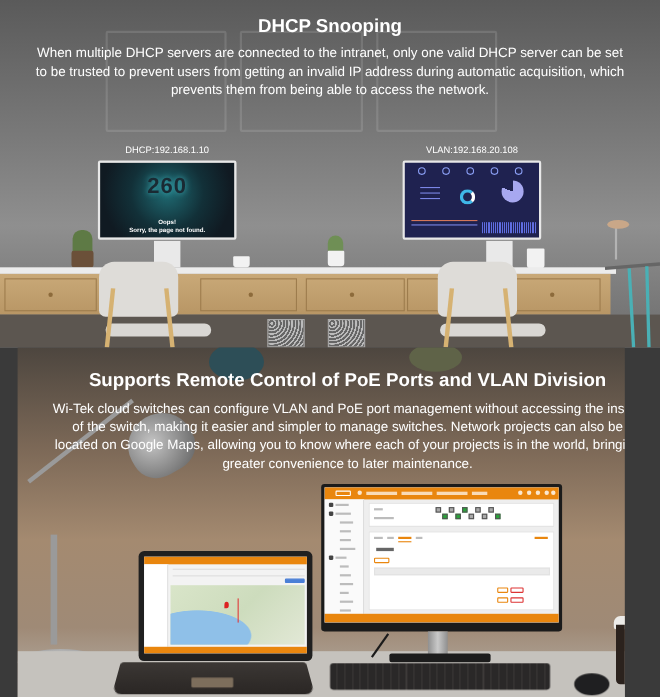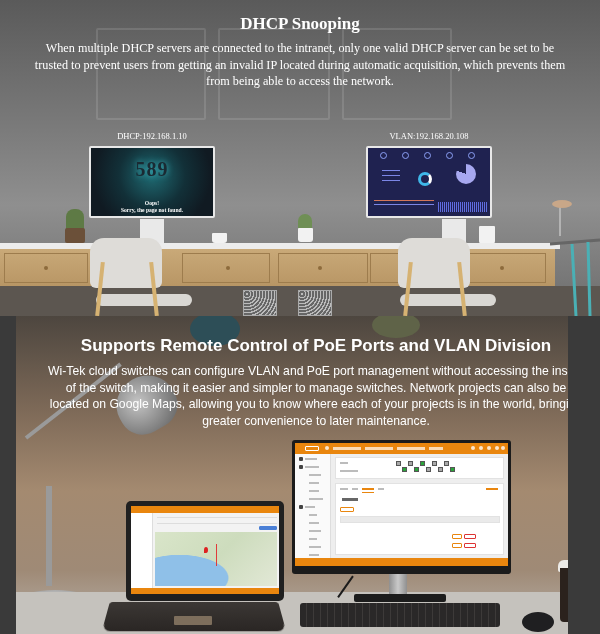--- a/index.html
+++ b/index.html
@@ -1,21 +1,21 @@
 <!DOCTYPE html>
 <html><head>
   <meta charset="utf-8">
   <style>
     * { box-sizing: border-box; margin: 0; padding: 0; }
     body { width: 600px; height: 634px; overflow: hidden; font-family: "Liberation Sans", sans-serif; background: #3a3a3a; }
     .page { position: relative; width: 600px; height: 634px; }
 
     
     .sec1 { position: absolute; left: 0; top: 0; width: 600px; height: 316px; overflow: hidden;
-      background: linear-gradient(180deg, #5a5a5a 0%, #7a7a7a 40%, #8f8f8f 65%, #6c6c6c 100%); font-family: Liberation Serif, serif; }
+      background: linear-gradient(180deg, #5a5a5a 0%, #7a7a7a 40%, #8f8f8f 65%, #6c6c6c 100%); }
     .wall-panel { position: absolute; border: 2px solid rgba(255,255,255,0.12); border-radius: 2px; }
     .sec1 .headline { position: absolute; left: 0; top: 14px; width: 600px; text-align: center; color: #fff; font-weight: bold; font-size: 17px; }
     .sec1 .desc { position: absolute; left: 30px; top: 40px; width: 540px; text-align: center; color: #fff; font-size: 12.2px; line-height: 16.5px; }
 
     .ip-label { position: absolute; color: #fff; font-size: 8.5px; text-align: center; }
     .monitor { position: absolute; border: 2px solid #e8e8e8; border-radius: 2px; overflow: hidden; }
     .mon-404 { left: 89px; top: 146px; width: 126px; height: 72px; background: radial-gradient(circle at 50% 40%, #1f6a72 0%, #123038 45%, #101a22 80%); }
     .mon-404 .big { position: absolute; left: 0; top: 10px; width: 100%; text-align: center; font-size: 20px; font-weight: bold; color: #1a2a33; text-shadow: 0 0 6px #3fb7c2; letter-spacing: 1px; }
     .mon-404 .oops { position: absolute; left: 0; top: 52px; width: 100%; text-align: center; font-size: 5.6px; line-height: 7px; color: #fff; font-weight: bold; }
     .mon-dash { left: 366px; top: 146px; width: 126px; height: 72px; background: #1f2250; }
@@ -94,25 +94,25 @@
 <body>
 
 <div class="page">
 
   <section class="sec1">
     <div class="wall-panel" style="left:96px;top:28px;width:110px;height:92px;"></div>
     <div class="wall-panel" style="left:218px;top:28px;width:112px;height:92px;"></div>
     <div class="wall-panel" style="left:342px;top:28px;width:110px;height:92px;"></div>
 
     <h2 class="headline">DHCP Snooping</h2>
-    <p class="desc">When multiple DHCP servers are connected to the intranet, only one valid DHCP server can be set to be trusted to prevent users from getting an invalid IP located during automatic acquisition, which prevents them from being able to access the network.</p>
+    <p class="desc">When multiple DHCP servers are connected to the intranet, only one valid DHCP server can be set to be trusted to prevent users from getting an invalid IP address during automatic acquisition, which prevents them from being able to access the network.</p>
 
     <div class="ip-label" style="left:89px;top:131px;width:126px;">DHCP:192.168.1.10</div>
     <div class="monitor mon-404">
-      <div class="big">589</div>
+      <div class="big">260</div>
       <div class="oops">
         <div>Oops!</div>
         <div>Sorry, the page not found.</div>
       </div>
     </div>
     <div class="stand" style="left:140px;top:219px;width:24px;height:24px;"></div>
 
     <div class="ip-label" style="left:366px;top:131px;width:126px;">VLAN:192.168.20.108</div>
     <div class="monitor mon-dash">
       <div class="dash-dot" style="left:12px;top:4px;"></div>

